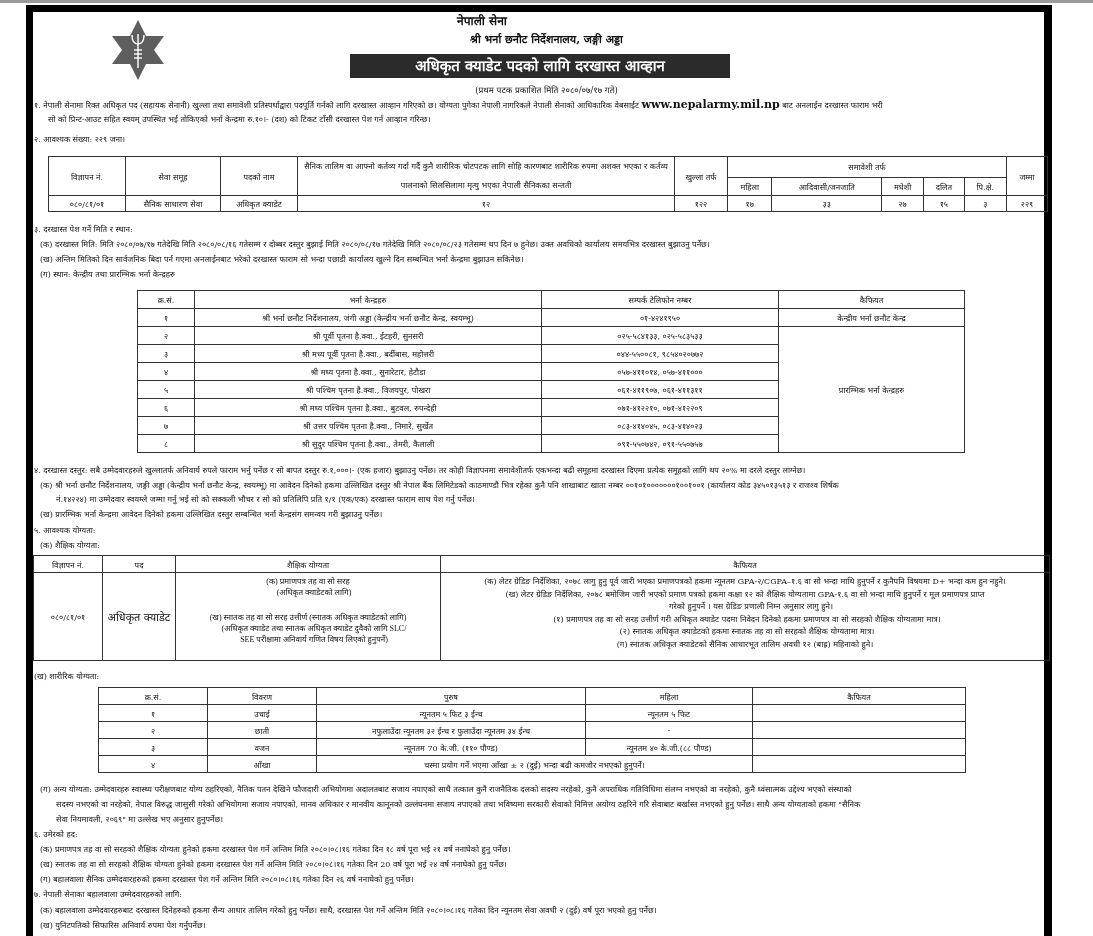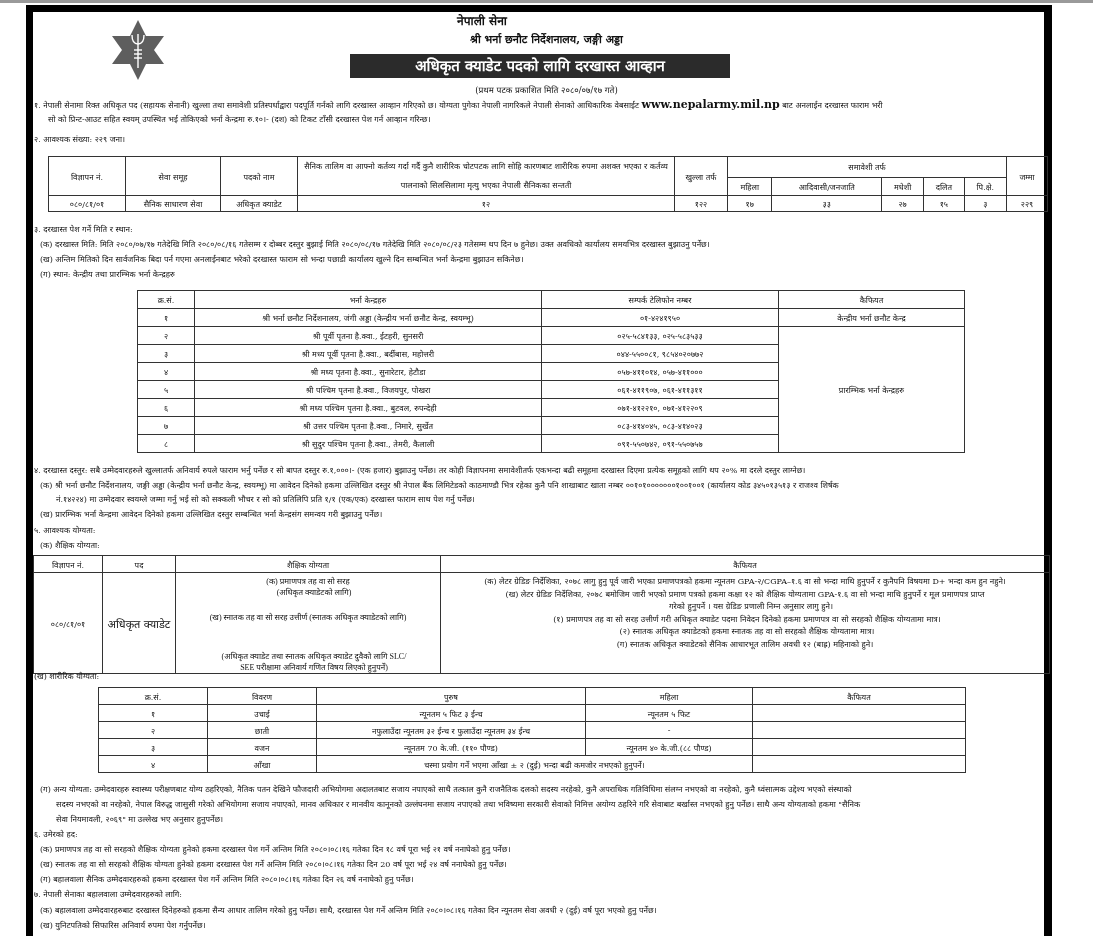--- a/index.html
+++ b/index.html
@@ -157,21 +157,21 @@
     <td>कैफियत</td>
   </tr>
   <tr style="height:88px;">
     <td>०८०/८१/०१</td>
     <td class="big">अधिकृत क्याडेट</td>
     <td class="tl" style="line-height:11px;vertical-align:top;padding-top:3px;font-family:Liberation Serif, serif;">
       <div>(क) प्रमाणपत्र तह वा सो सरह</div>
       <div style="padding-left:12px;">(अधिकृत क्याडेटको लागि)</div>
       <div style="height:14px;"></div>
       <div>(ख) स्नातक तह वा सो सरह उत्तीर्ण (स्नातक अधिकृत क्याडेटको लागि)</div>
-      <div style="padding-left:12px;margin-top:28px;">(अधिकृत क्याडेट तथा स्नातक अधिकृत क्याडेट दुवैको लागि SLC/</div>
+      <div style="padding-left:12px;">(अधिकृत क्याडेट तथा स्नातक अधिकृत क्याडेट दुवैको लागि SLC/</div>
       <div style="padding-left:12px;">SEE परीक्षामा अनिवार्य गणित विषय लिएको हुनुपर्ने)</div>
     </td>
     <td class="tl" style="line-height:12.5px;vertical-align:top;padding-top:3px;white-space:nowrap;">
       <div>(क) लेटर ग्रेडिङ निर्देशिका, २०७८ लागु हुनु पूर्व जारी भएका प्रमाणपत्रको हकमा न्यूनतम GPA-२/CGPA–१.६ वा सो भन्दा माथि हुनुपर्ने र कुनैपनि विषयमा D+ भन्दा कम हुन नहुने।</div>
       <div>(ख) लेटर ग्रेडिङ निर्देशिका, २०७८ बमोजिम जारी भएको प्रमाण पत्रको हकमा कक्षा १२ को शैक्षिक योग्यतामा GPA-१.६ वा सो भन्दा माथि हुनुपर्ने र मूल प्रमाणपत्र प्राप्त</div>
       <div style="padding-left:12px;">गरेको हुनुपर्ने । यस ग्रेडिङ प्रणाली निम्न अनुसार लागु हुने।</div>
       <div style="padding-left:4px;">(१) प्रमाणपत्र तह वा सो सरह उत्तीर्ण गरी अधिकृत क्याडेट पदमा निवेदन दिनेको हकमा प्रमाणपत्र वा सो सरहको शैक्षिक योग्यतामा मात्र।</div>
       <div style="padding-left:4px;">(२) स्नातक अधिकृत क्याडेटको हकमा स्नातक तह वा सो सरहको शैक्षिक योग्यतामा मात्र।</div>
       <div>(ग) स्नातक अधिकृत क्याडेटको सैनिक आधारभूत तालिम अवधी १२ (बाह्र) महिनाको हुने।</div>
     </td>

